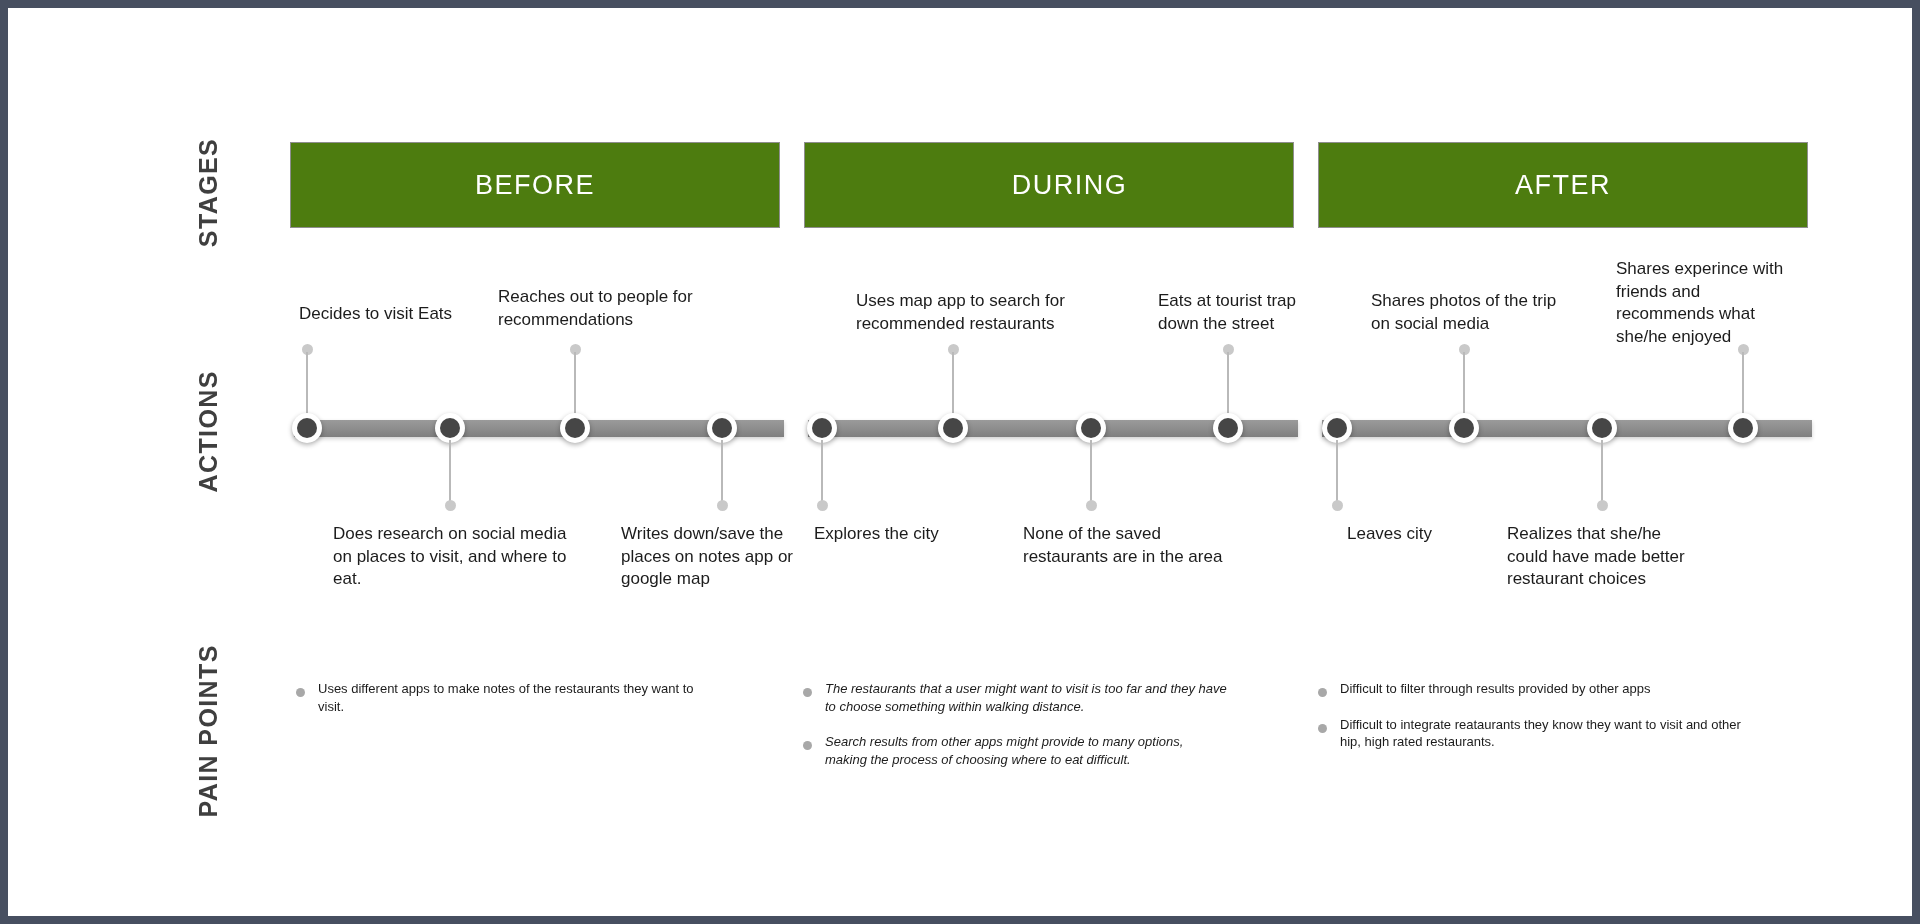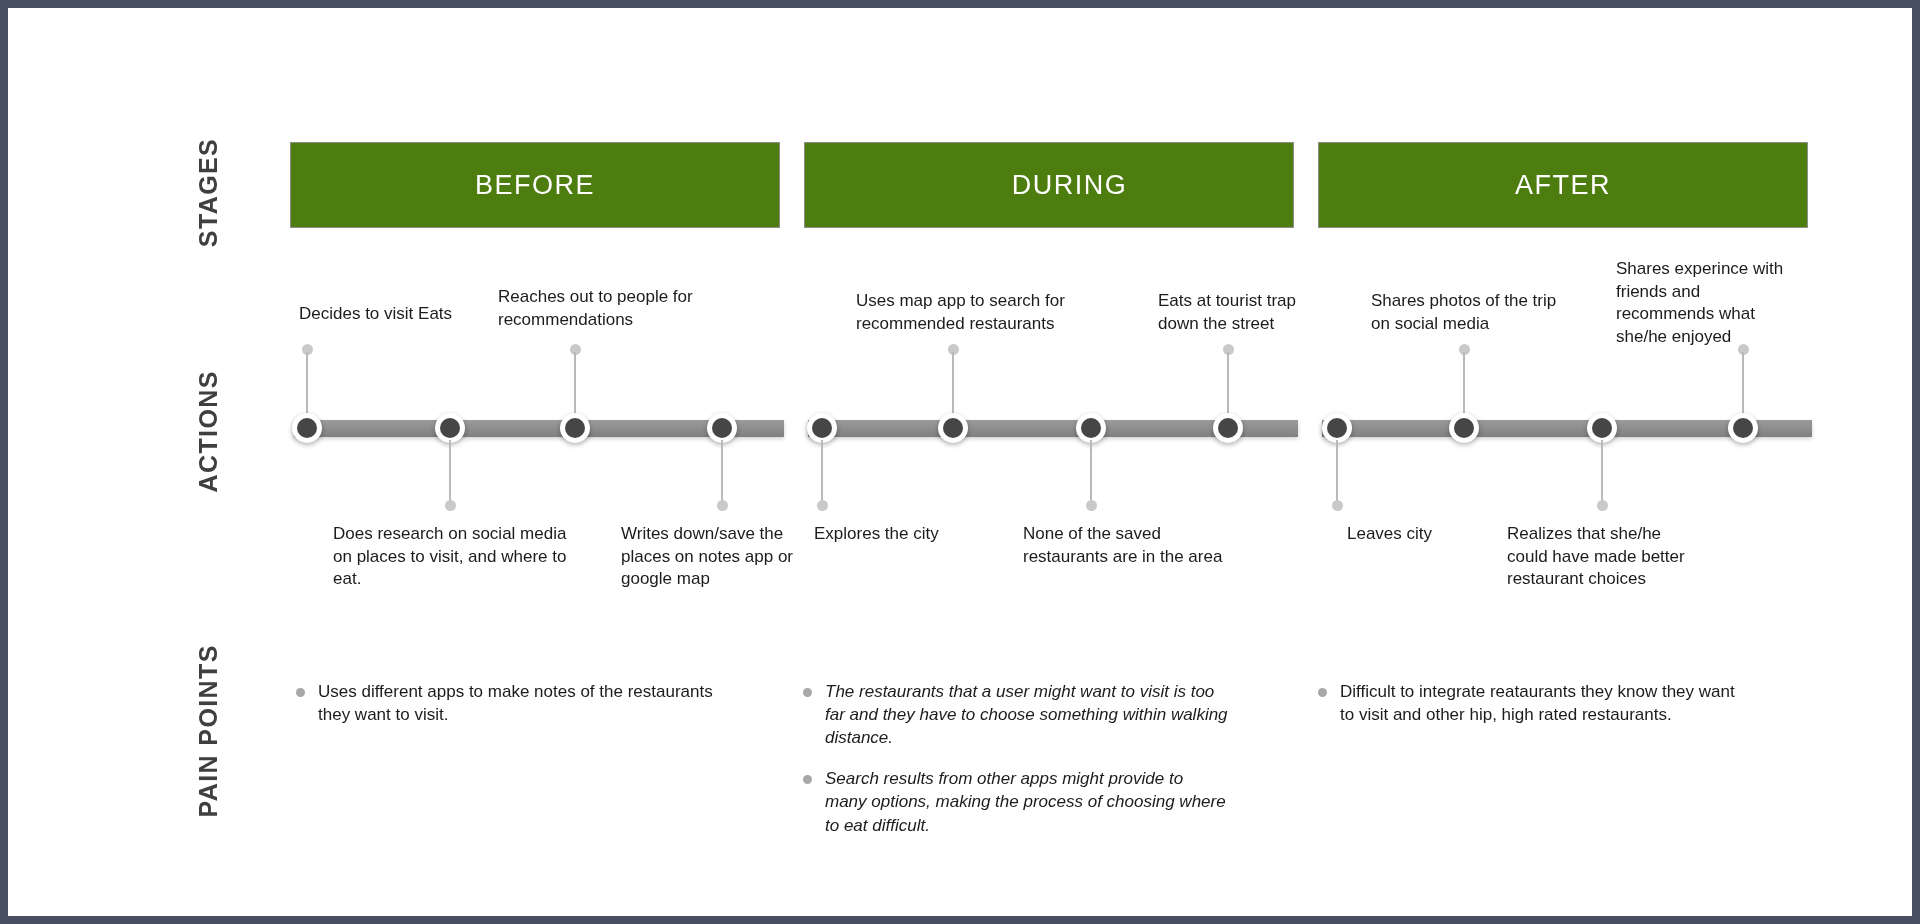--- a/index.html
+++ b/index.html
@@ -108,21 +108,21 @@
 
   
   .pain-col {
     position: absolute;
     top: 672px;
   }
   .pain-item {
     position: relative;
     padding-left: 22px;
     margin-bottom: 18px;
-    font-size: 17px;
+    font-size: 13px;
     line-height: 1.36;
     color: #1c1c1c;
   }
   .pain-item .bullet {
     position: absolute;
     left: 0;
     top: 8px;
     width: 9px;
     height: 9px;
     border-radius: 50%;
@@ -220,17 +220,21 @@
     </div>
     <div class="pain-item">
       <span class="bullet"></span>
       <span>Search results from other apps might provide to many options, making the process of choosing where to eat difficult.</span>
     </div>
   </div>
 
   <div class="pain-col" style="left:1310px; width:425px;">
     <div class="pain-item">
       <span class="bullet"></span>
+      <span>Difficult to filter through results provided by other apps</span>
+    </div>
+    <div class="pain-item">
+      <span class="bullet"></span>
       <span>Difficult to integrate reataurants they know they want to visit and other hip, high rated restaurants.</span>
     </div>
   </div>
 
 </div>
 
 </body></html>

